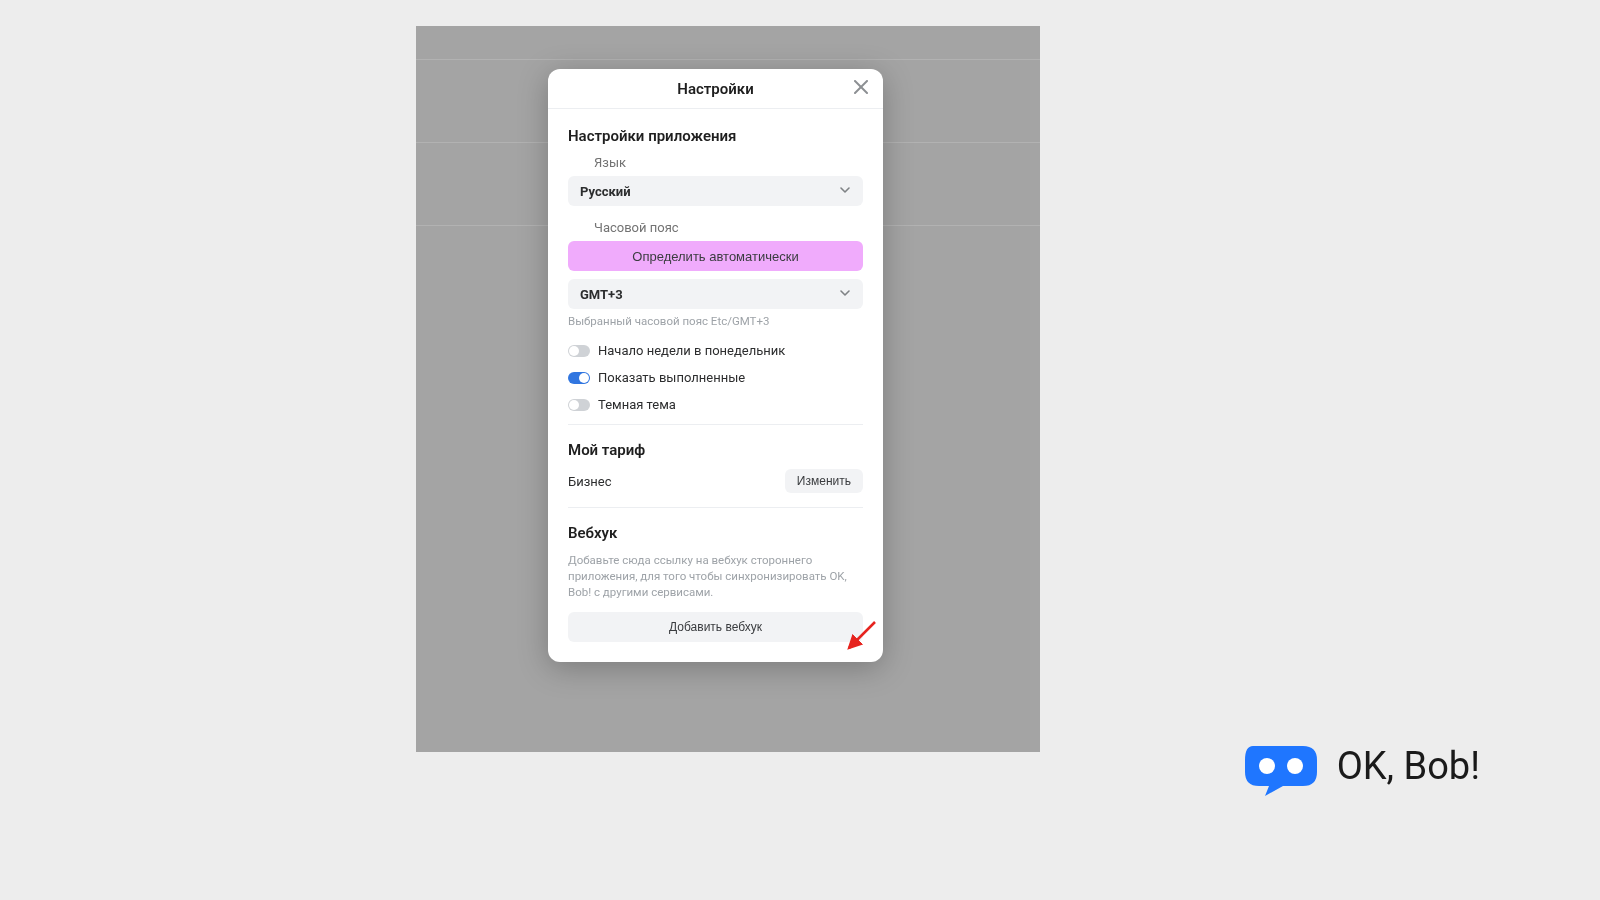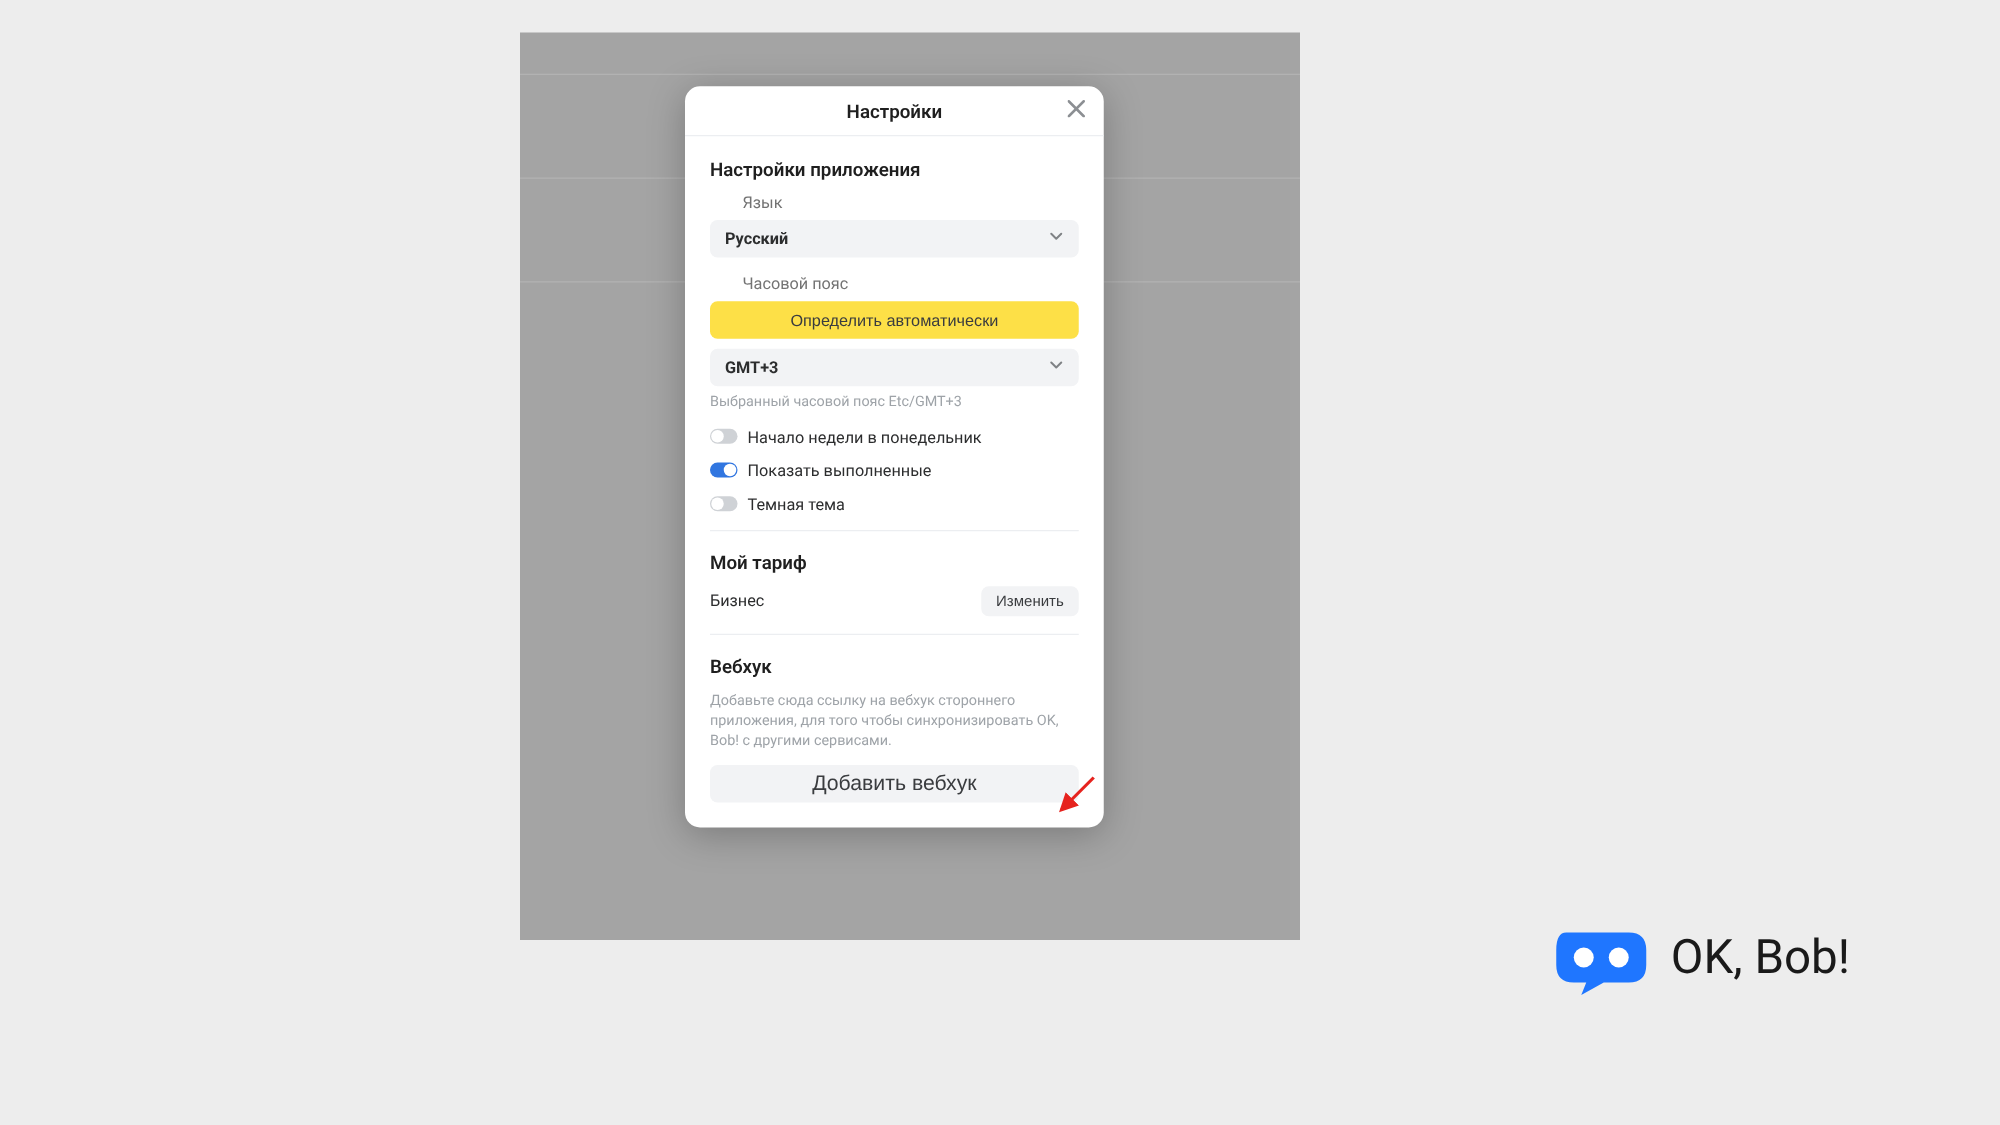--- a/index.html
+++ b/index.html
@@ -91,53 +91,53 @@
       font-size: 13px;
       color: #2c2d2e;
       margin-bottom: 14px;
       font-weight: bold;
     }
     .chevron { color: #7f8285; }
     .chevron svg { width: 12px; height: 12px; }
     .btn-full {
       width: 100%;
       height: 30px;
-      background: #fde047;
+      background: #f0abfc;
       border: none;
       border-radius: 6px;
       font-size: 13px;
       color: #3a3c3f;
       cursor: pointer;
       margin-bottom: 8px;
       display: flex;
       align-items: center;
       justify-content: center;
     }
     .btn-full-light {
       width: 100%;
       height: 30px;
       background: #f2f3f5;
       border: none;
       border-radius: 6px;
-      font-size: 17px;
+      font-size: 12px;
       color: #3a3c3f;
       cursor: pointer;
       display: flex;
       align-items: center;
       justify-content: center;
     }
     .hint {
       font-size: 11.5px;
       color: #9ea3a8;
       line-height: 1.4;
       margin-bottom: 12px;
     }
     .toggle-row {
       display: flex;
-      align-items: flex-start;
+      align-items: center;
       gap: 8px;
       margin-bottom: 12px;
       font-size: 13px;
       color: #2c2d2e;
     }
     .toggle {
       width: 22px;
       height: 12px;
       border-radius: 8px;
       position: relative;

